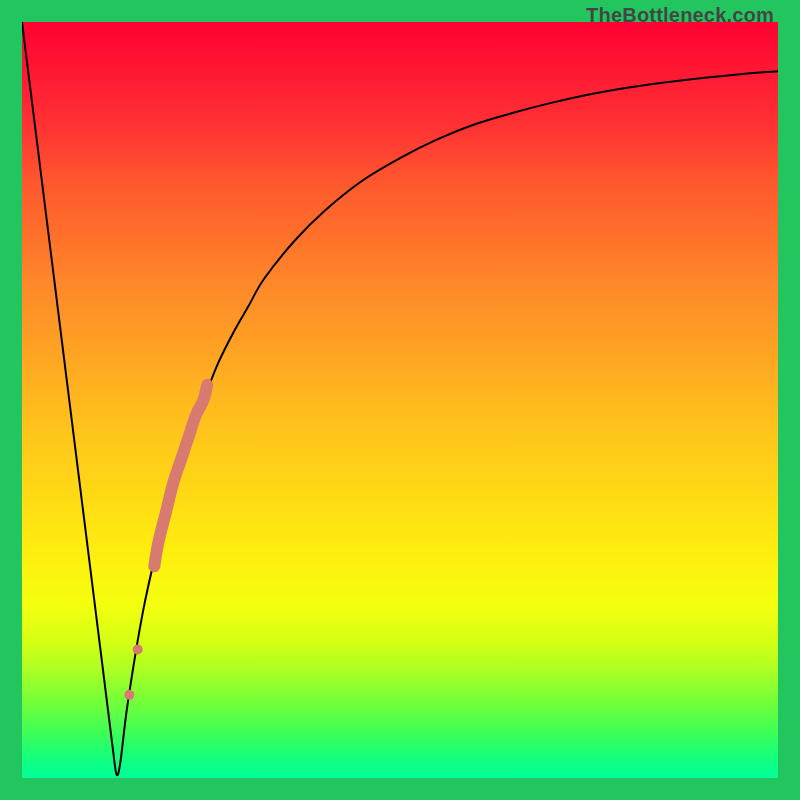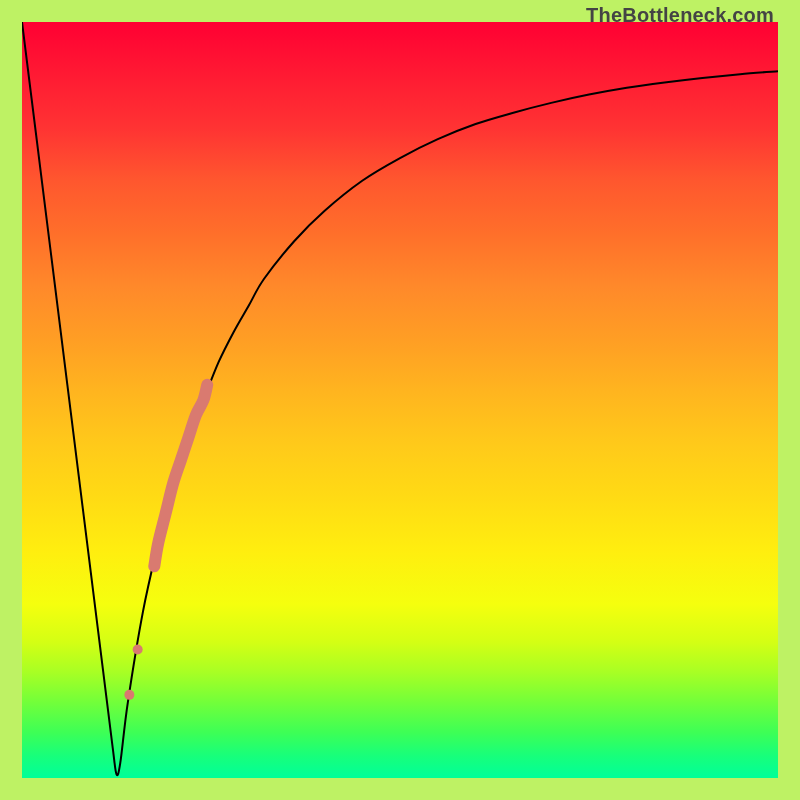--- a/index.html
+++ b/index.html
@@ -6,21 +6,21 @@
     margin: 0;
     padding: 0;
     width: 800px;
     height: 800px;
     overflow: hidden;
     font-family: Arial, Helvetica, sans-serif;
   }
   .frame {
     width: 800px;
     height: 800px;
-    background: #bef264;
+    background: #22c55e;
     position: relative;
   }
   .plot {
     position: absolute;
     left: 22px;
     top: 22px;
     width: 756px;
     height: 756px;
     background: linear-gradient(
       to bottom,

